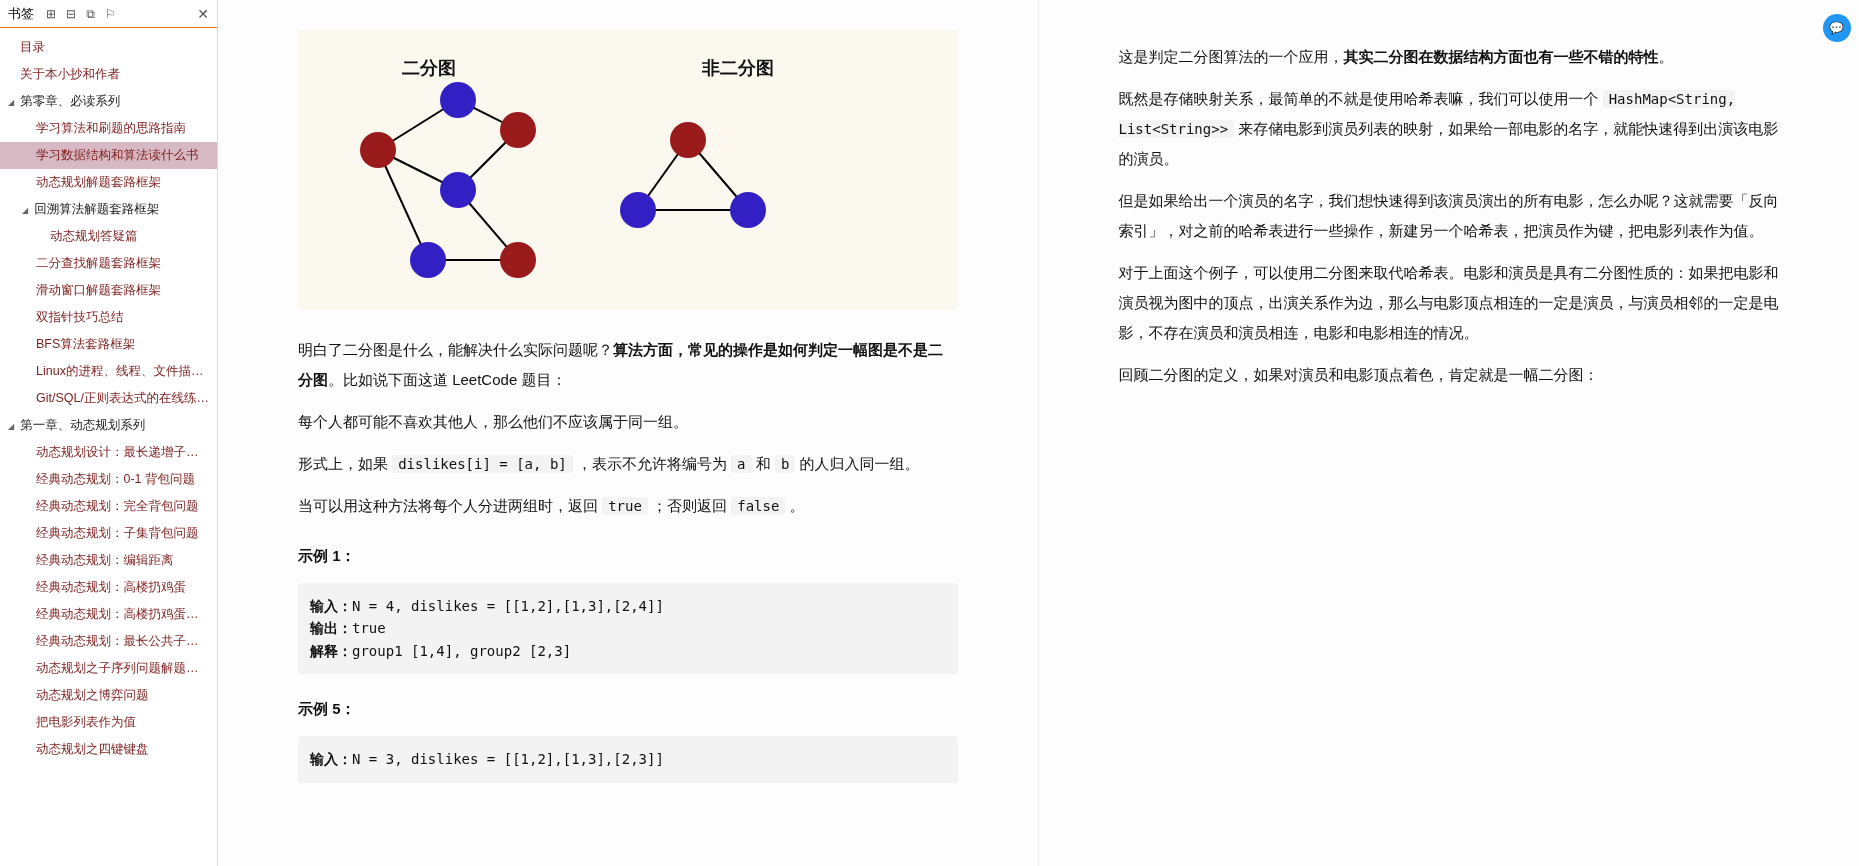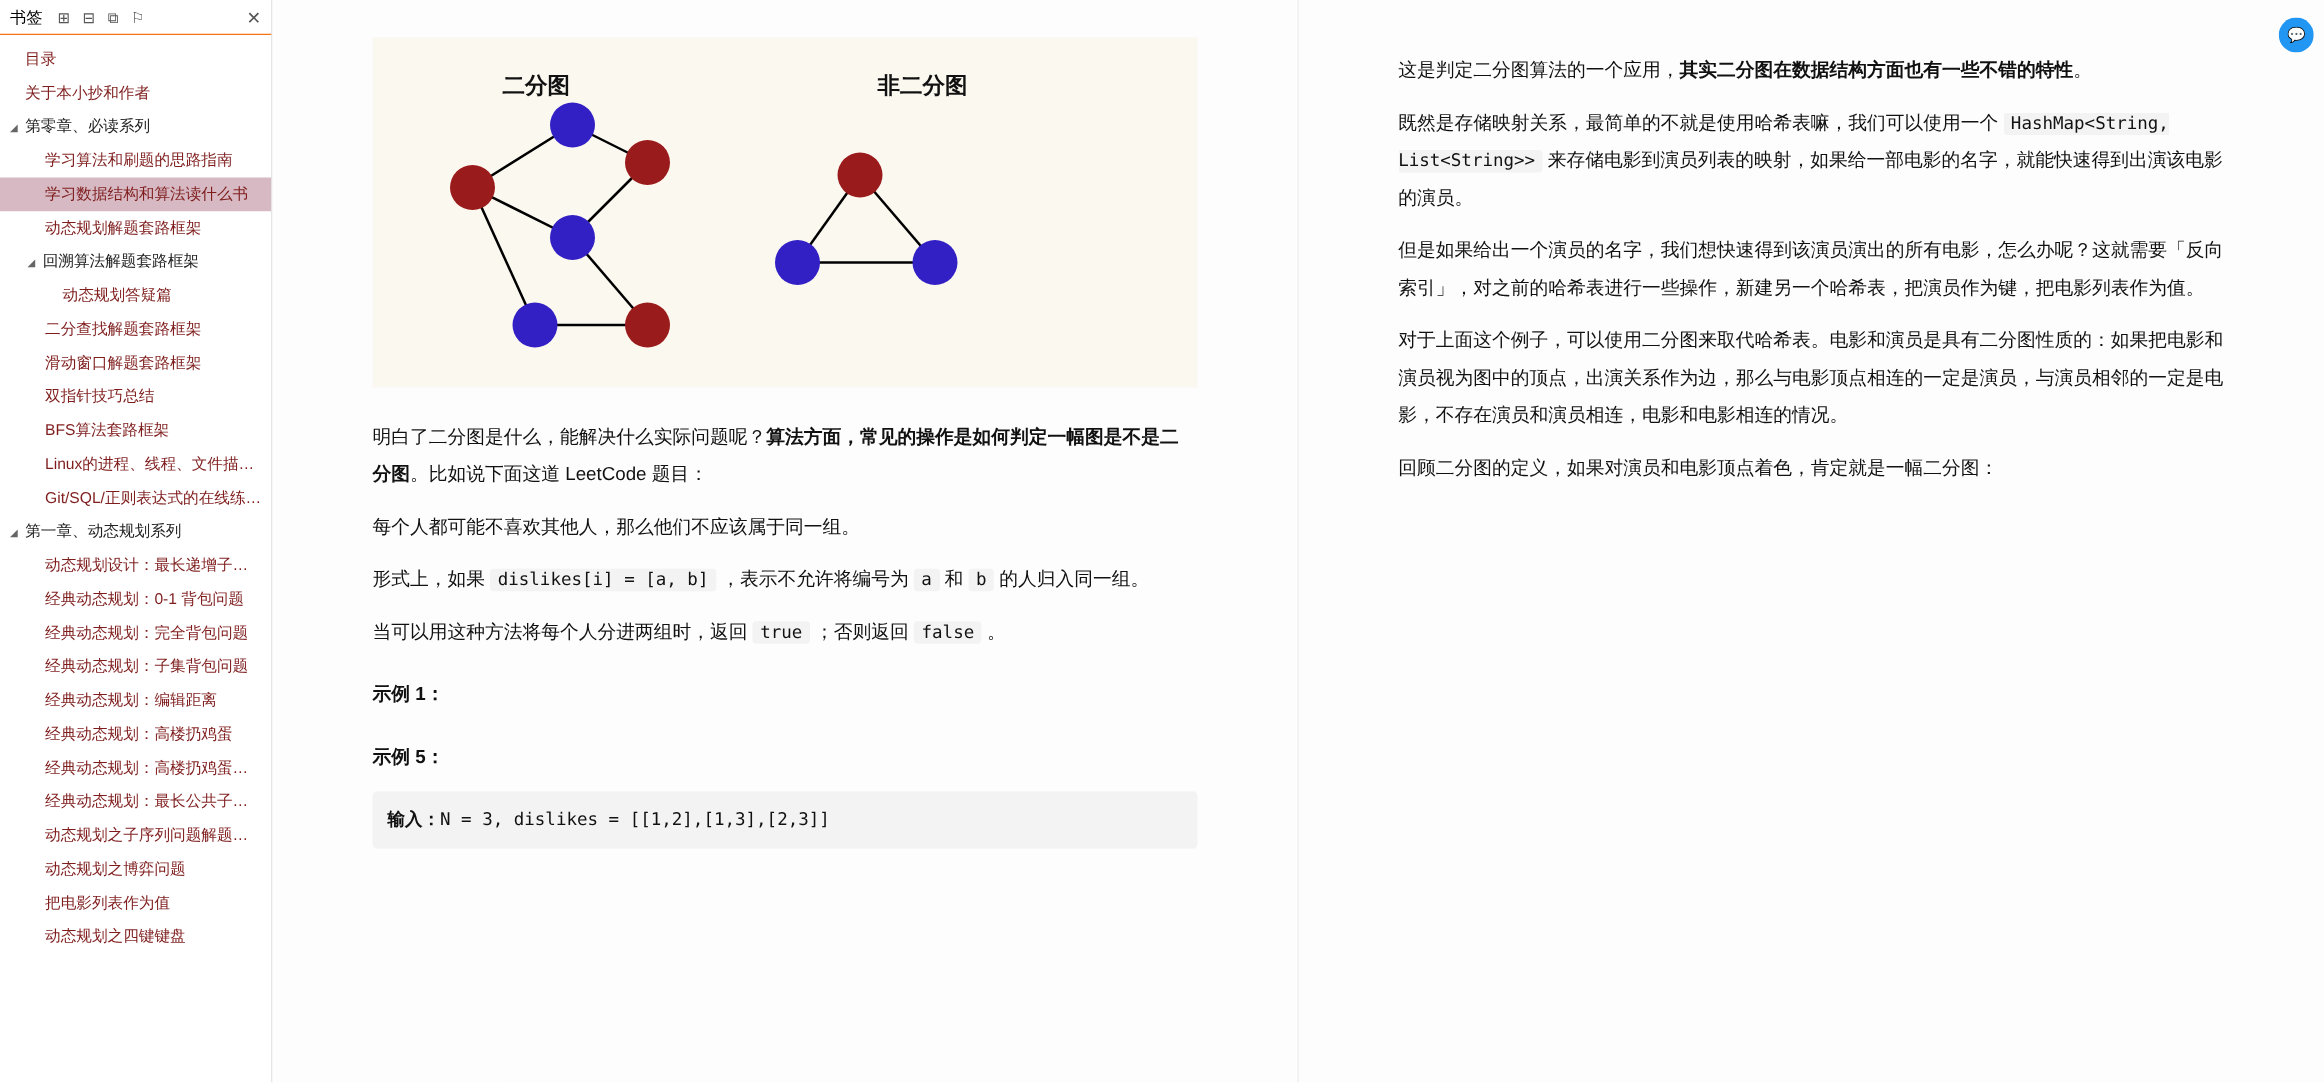--- a/index.html
+++ b/index.html
@@ -110,20 +110,23 @@
           <circle cx="80" cy="70" r="18" fill="#9a1b1b"></circle>
           <circle cx="30" cy="140" r="18" fill="#3320c4"></circle>
           <circle cx="140" cy="140" r="18" fill="#3320c4"></circle>
         </svg>
     </div>
     <p><span>明白了二分图是什么，能解决什么实际问题呢？</span><strong>算法方面，常见的操作是如何判定一幅图是不是二分图</strong><span>。比如说下面这道 LeetCode 题目：</span></p>
     <p>每个人都可能不喜欢其他人，那么他们不应该属于同一组。</p>
     <p><span>形式上，如果 </span><code>dislikes[i] = [a, b]</code><span> ，表示不允许将编号为 </span><code>a</code><span> 和 </span><code>b</code><span> 的人归入同一组。</span></p>
     <p><span>当可以用这种方法将每个人分进两组时，返回 </span><code>true</code><span> ；否则返回 </span><code>false</code><span> 。</span></p>
     <p class="example-title">示例 1：</p>
+    <pre><strong>输入：</strong><span>N = 4, dislikes = [[1,2],[1,3],[2,4]]</span>
+<strong>输出：</strong><span>true</span>
+<strong>解释：</strong><span>group1 [1,4], group2 [2,3]</span></pre>
     <p class="example-title">示例 5：</p>
     <pre><strong>输入：</strong><span>N = 3, dislikes = [[1,2],[1,3],[2,3]]</span></pre>
   </div>
   <div class="page right">
     <p><span>这是判定二分图算法的一个应用，</span><strong>其实二分图在数据结构方面也有一些不错的特性</strong><span>。</span></p>
     <p><span>既然是存储映射关系，最简单的不就是使用哈希表嘛，我们可以使用一个 </span><code>HashMap&lt;String, List&lt;String&gt;&gt;</code><span> 来存储电影到演员列表的映射，如果给一部电影的名字，就能快速得到出演该电影的演员。</span></p>
     <p>但是如果给出一个演员的名字，我们想快速得到该演员演出的所有电影，怎么办呢？这就需要「反向索引」，对之前的哈希表进行一些操作，新建另一个哈希表，把演员作为键，把电影列表作为值。</p>
     <p>对于上面这个例子，可以使用二分图来取代哈希表。电影和演员是具有二分图性质的：如果把电影和演员视为图中的顶点，出演关系作为边，那么与电影顶点相连的一定是演员，与演员相邻的一定是电影，不存在演员和演员相连，电影和电影相连的情况。</p>
     <p>回顾二分图的定义，如果对演员和电影顶点着色，肯定就是一幅二分图：</p>
   </div>

